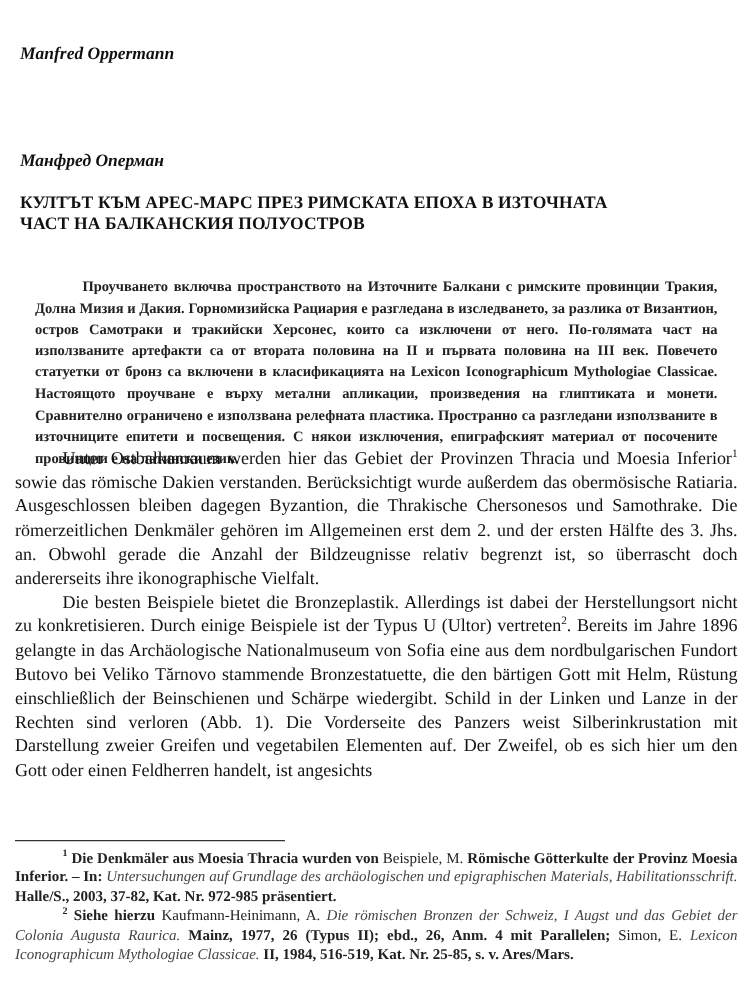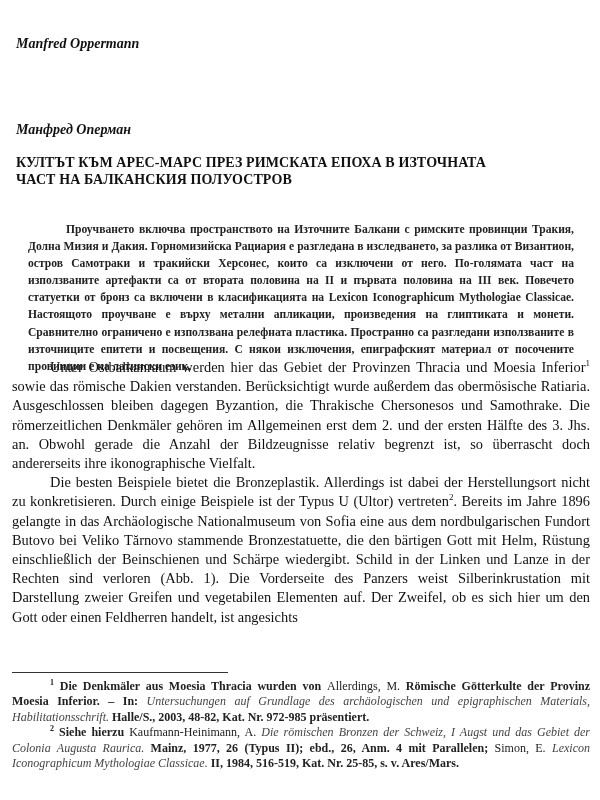--- a/index.html
+++ b/index.html
@@ -45,17 +45,17 @@
   </div>
 
   <div class="main">
     <p><span>Unter Ostbalkanraum werden hier das Gebiet der Provinzen Thracia und Moesia Inferior</span><sup>1</sup><span> sowie das römische Dakien verstanden. Berücksichtigt wurde außerdem das obermösische Ratiaria. Ausgeschlossen bleiben dagegen Byzantion, die Thrakische Chersonesos und Samothrake. Die römerzeitlichen Denkmäler gehören im Allgemeinen erst dem 2. und der ersten Hälfte des 3. Jhs. an. Obwohl gerade die Anzahl der Bildzeugnisse relativ begrenzt ist, so überrascht doch andererseits ihre ikonographische Vielfalt.</span></p>
     <p><span>Die besten Beispiele bietet die Bronzeplastik. Allerdings ist dabei der Herstellungsort nicht zu konkretisieren. Durch einige Beispiele ist der </span><b>Typus U (Ultor)</b><span> vertreten</span><sup>2</sup><span>. Bereits im Jahre 1896 gelangte in das Archäologische Nationalmuseum von Sofia eine aus dem nordbulgarischen Fundort Butovo bei Veliko Tărnovo stammende Bronzestatuette, die den bärtigen Gott mit Helm, Rüstung einschließlich der Beinschienen und Schärpe wiedergibt. Schild in der Linken und Lanze in der Rechten sind verloren (Abb. 1). Die Vorderseite des Panzers weist Silberinkrustation mit Darstellung zweier Greifen und vegetabilen Elementen auf. Der Zweifel, ob es sich hier um den Gott oder einen Feldherren handelt, ist angesichts</span></p>
   </div>
 
   <div class="fn-rule"></div>
 
   <div class="footnotes">
-    <p><sup>1</sup><span> Die Denkmäler aus Moesia Thracia wurden von </span><b>Allerdings, M.</b><span> Römische Götterkulte der Provinz Moesia Inferior. – In: </span><span class="it">Untersuchungen auf Grundlage des archäologischen und epigraphischen Materials, Habilitationsschrift.</span><span> Halle/S., 2003, 48-82, Kat. Nr. 972-985 präsentiert.</span></p>
+    <p><sup>1</sup><span> Die Denkmäler aus Moesia Thracia wurden von </span><b>Beispiele, M.</b><span> Römische Götterkulte der Provinz Moesia Inferior. – In: </span><span class="it">Untersuchungen auf Grundlage des archäologischen und epigraphischen Materials, Habilitationsschrift.</span><span> Halle/S., 2003, 37-82, Kat. Nr. 972-985 präsentiert.</span></p>
     <p><sup>2</sup><span> Siehe hierzu </span><b>Kaufmann-Heinimann, A.</b><span class="it"> Die römischen Bronzen der Schweiz, I Augst und das Gebiet der Colonia Augusta Raurica.</span><span> Mainz, 1977, 26 (Typus II); ebd., 26, Anm. 4 mit Parallelen; </span><b>Simon, E.</b><span class="it"> Lexicon Iconographicum Mythologiae Classicae.</span><span> II, 1984, 516-519, Kat. Nr. 25-85, s. v. Ares/Mars.</span></p>
   </div>
 
 </div>
 
 </body></html>

